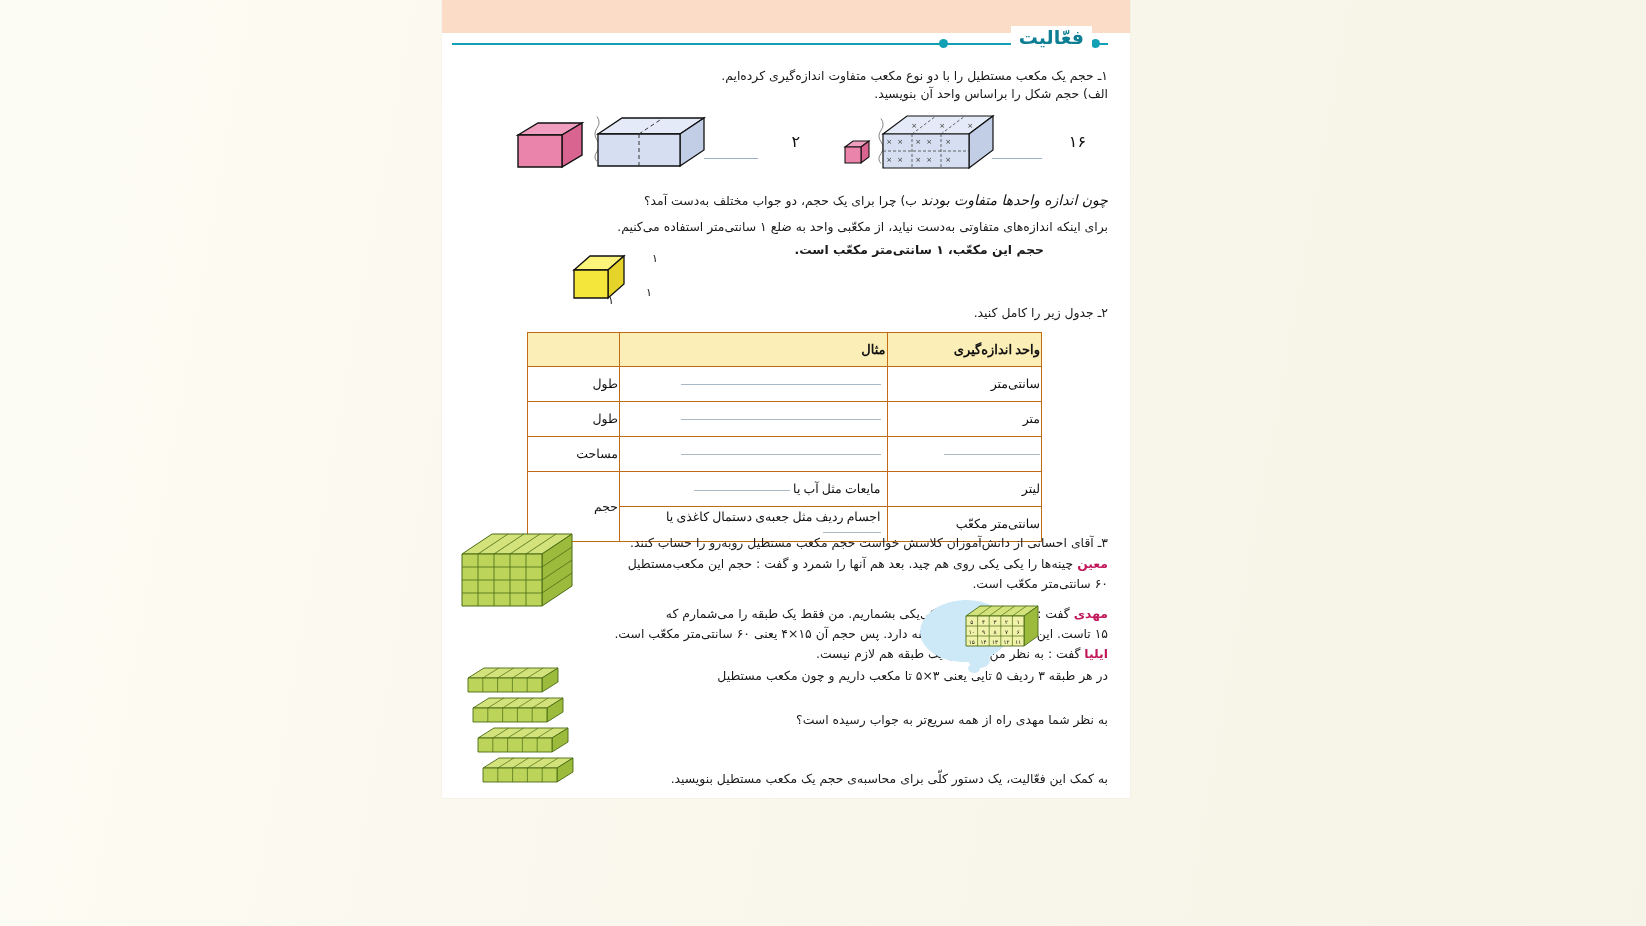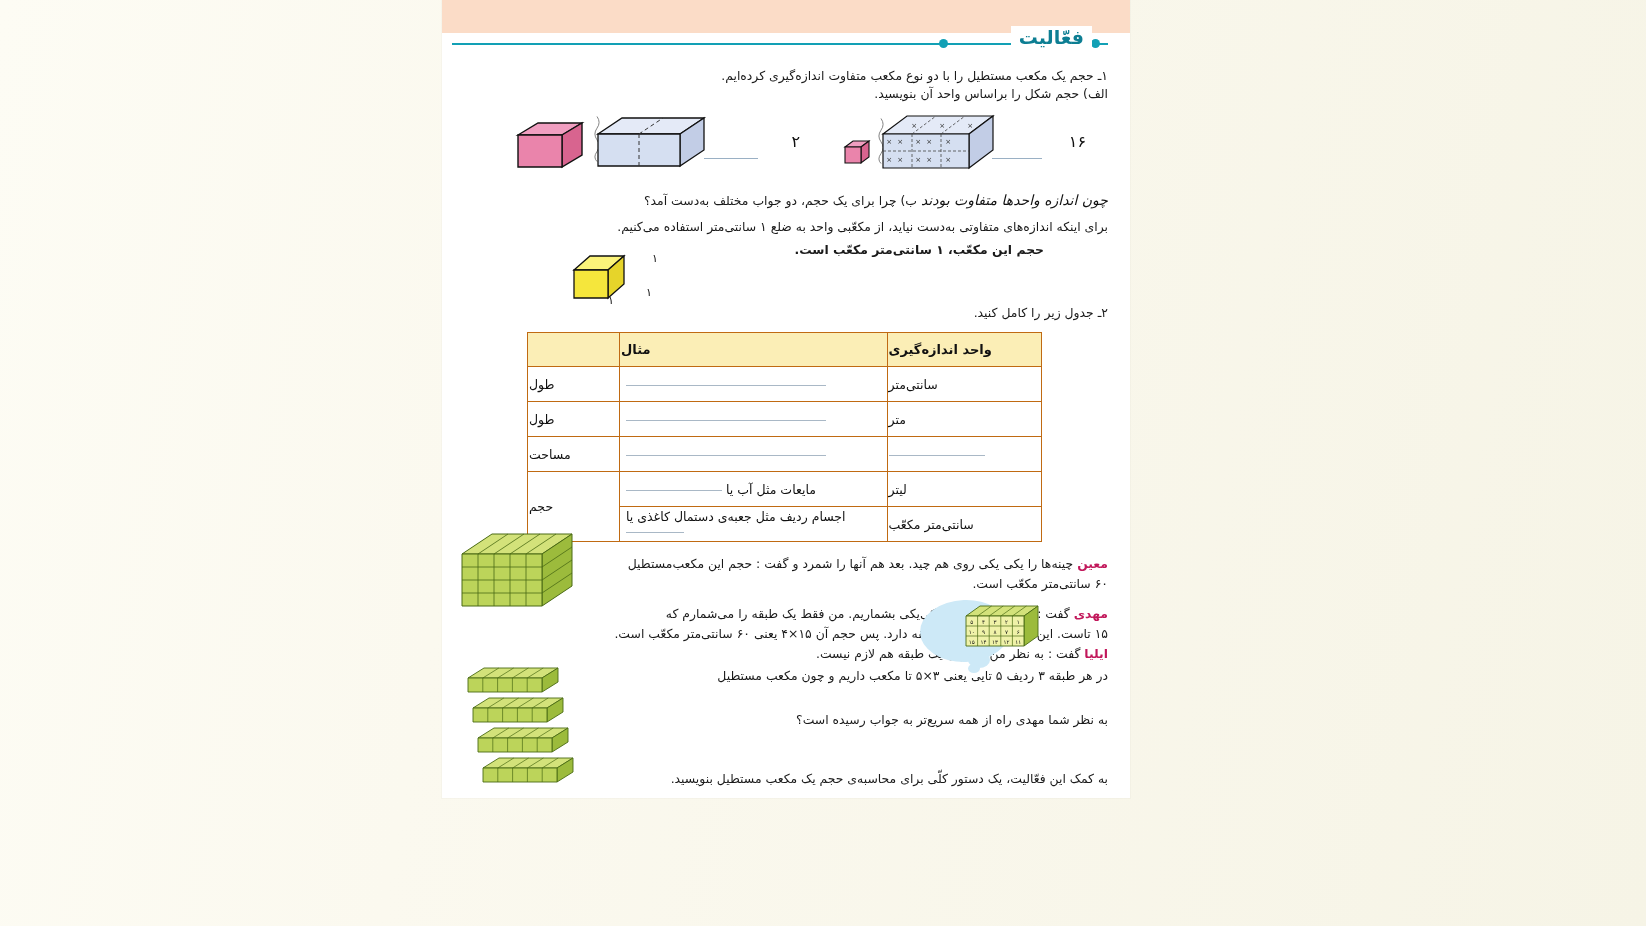--- a/index.html
+++ b/index.html
@@ -67,23 +67,24 @@
   table.mtable{
     position:absolute;right:88px;top:332px;
     border-collapse:collapse;
     width:515px;
     direction:rtl;
     background:#fff;
   }
   table.mtable td,table.mtable th{
     border:1.4px solid #c06a12;
     font-size:12.5px;color:#111;
-    text-align:left;
+    text-align:right;
     height:32px;
     font-weight:normal;
+    font-family:Liberation Serif, serif;
   }
   table.mtable thead th{
     background:#fbeeb6;font-weight:bold;height:31px;font-size:13px;
   }
   .col-unit{width:155px;}
   .col-example{width:268px;}
   .col-kind{width:92px;}
   .blankline{
     display:inline-block;height:1px;background:#a9b8c6;vertical-align:middle;
   }
@@ -295,20 +296,24 @@
       <line x1="90" y1="39" x2="120" y2="19"></line>
         <line x1="90" y1="52" x2="120" y2="32"></line>
       <line x1="90" y1="65" x2="120" y2="45"></line>
       <line x1="26" y1="26" x2="56" y2="6"></line>
         <line x1="42" y1="26" x2="72" y2="6"></line>
       <line x1="58" y1="26" x2="88" y2="6"></line>
         <line x1="74" y1="26" x2="104" y2="6"></line>
     </g>
   </svg>
 
+  <div class="txt" style="right:22px;top:533px;">
+    <span>۳ـ</span>
+    <span>آقای احسانی از دانش‌آموزان کلاسش خواست حجم مکعب مستطیل روبه‌رو را حساب کنند.</span>
+  </div>
   <div class="txt" style="right:22px;top:554px;">
     <span class="name-red">معین</span>
     <span>چینه‌ها را یکی یکی روی هم چید. بعد هم آنها را شمرد و گفت : حجم این مکعب‌مستطیل</span>
   </div>
   <div class="txt" style="right:22px;top:574px;">۶۰ سانتی‌متر مکعّب است.</div>
 
   <div class="txt" style="right:22px;top:604px;">
     <span class="name-red">مهدی</span>
     <span>گفت : لازم نیست آنها را یکی‌یکی بشماریم. من فقط یک طبقه را می‌شمارم که</span>
   </div>

